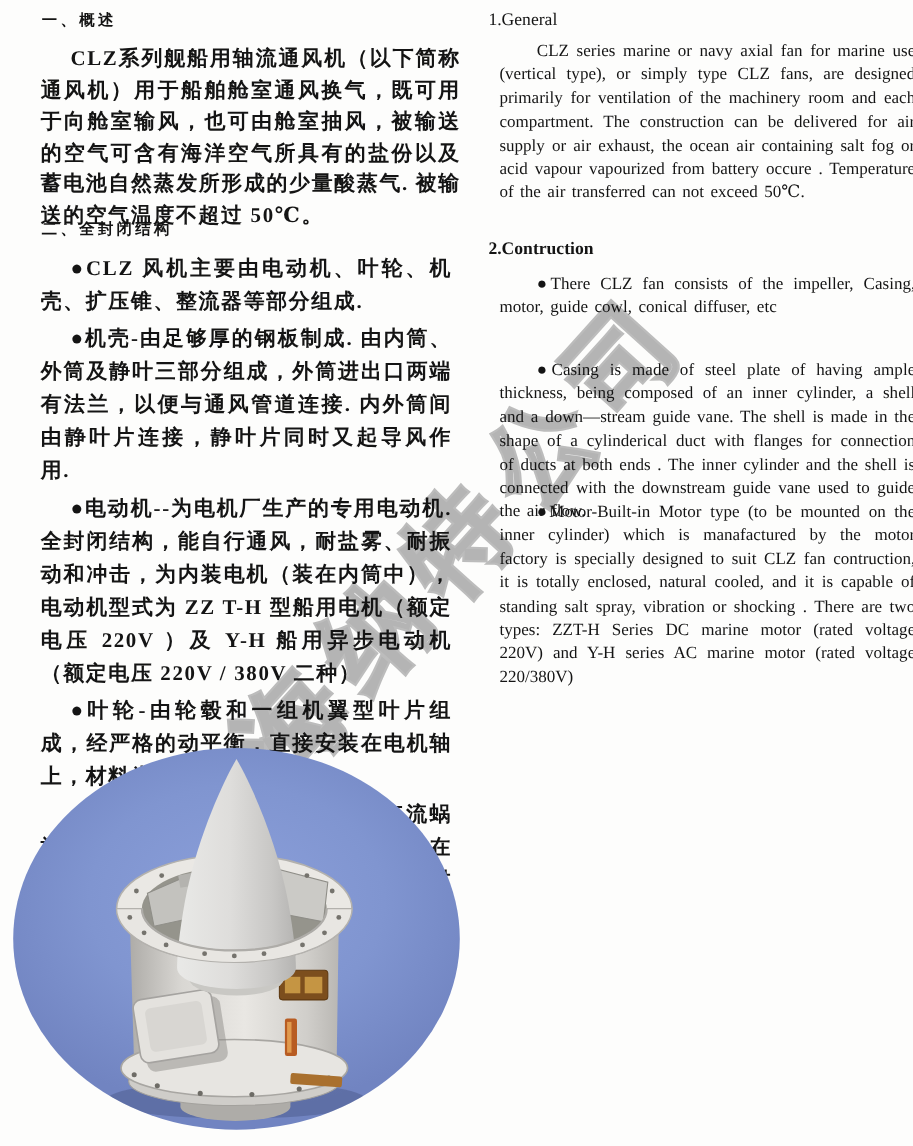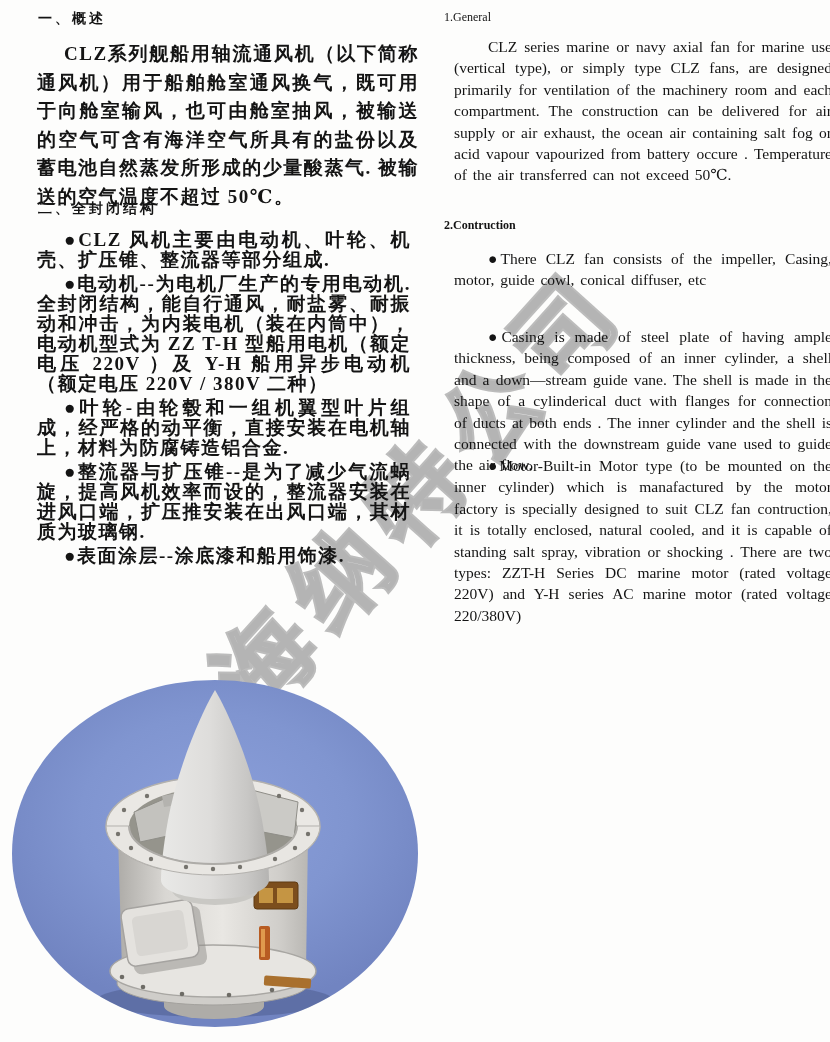--- a/index.html
+++ b/index.html
@@ -7,25 +7,25 @@
         font-family:"Liberation Serif","DejaVu Serif",serif;color:#141414;}
   
   #watermark{position:absolute;left:347px;top:570px;z-index:1;white-space:nowrap;
     transform:translate(-50%,-50%) rotate(-48deg);
     font-size:94px;font-weight:700;letter-spacing:18px;
     color:rgba(178,178,178,0.30);-webkit-text-stroke:4px rgba(148,148,148,0.62);
     font-family:"Liberation Serif",serif;}
   
   .zh{font-size:19px;line-height:28.5px;letter-spacing:1.5px;font-weight:600;
       text-align:justify;margin:4px;}
-  .zh-b{line-height:20px;}
+  .zh-b{line-height:30px;}
   .zh-h{font-size:14px;font-weight:800;letter-spacing:3px;margin:0;}
   
   .en{font-size:15.5px;line-height:21.4px;text-align:justify;margin:0;word-spacing:2px;}
-  .en-h{font-size:12px;font-weight:400;margin:0;}
+  .en-h{font-size:16px;font-weight:400;margin:0;}
   .abs{position:absolute;z-index:2;}
   .ind-zh{text-indent:27px;}
   .ind-en{text-indent:34px;margin-left:16px;}
   
   #photo{position:absolute;left:12px;top:680px;width:406px;height:347px;z-index:3;
      border-radius:50%;
      background:radial-gradient(ellipse 60% 55% at 50% 40%, #8b9fda 0%, #8095d0 55%, #7184c1 100%);
      overflow:hidden;}
   #photo svg{display:block;}
 </style>
@@ -37,20 +37,21 @@
   <div id="watermark">青岛海纳特公司</div>
 
   <h2 class="abs zh-h" style="left:38px;top:10px;">一、概述</h2>
 
   <p class="abs zh ind-zh" style="left:33px;top:36px;width:382px;">CLZ系列舰船用轴流通风机（以下简称通风机）用于船舶舱室通风换气，既可用于向舱室输风，也可由舱室抽风，被输送的空气可含有海洋空气所具有的盐份以及蓄电池自然蒸发所形成的少量酸蒸气. 被输送的空气温度不超过 50℃。</p>
 
   <h2 class="abs zh-h" style="left:38px;top:200px;">二、全封闭结构</h2>
 
   <div class="abs" style="left:33px;top:226px;width:382px;">
     <p class="zh zh-b ind-zh">●CLZ 风机主要由电动机、叶轮、机壳、扩压锥、整流器等部分组成.</p>
+    <p class="zh zh-b ind-zh">●机壳-由足够厚的钢板制成. 由内筒、外筒及静叶三部分组成，外筒进出口两端有法兰，以便与通风管道连接. 内外筒间由静叶片连接，静叶片同时又起导风作用.</p>
     <p class="zh zh-b ind-zh">●电动机--为电机厂生产的专用电动机. 全封闭结构，能自行通风，耐盐雾、耐振动和冲击，为内装电机（装在内筒中），电动机型式为 ZZ T-H 型船用电机（额定电压 220V ）及 Y-H 船用异步电动机（额定电压 220V / 380V 二种）</p>
     <p class="zh zh-b ind-zh">●叶轮-由轮毂和一组机翼型叶片组成，经严格的动平衡，直接安装在电机轴上，材料为防腐铸造铝合金.</p>
     <p class="zh zh-b ind-zh">●整流器与扩压锥--是为了减少气流蜗旋，提高风机效率而设的，整流器安装在进风口端，扩压推安装在出风口端，其材质为玻璃钢.</p>
     <p class="zh zh-b ind-zh">●表面涂层--涂底漆和船用饰漆.</p>
   </div>
 
   <h2 class="abs en-h" style="left:444px;top:10px;">1.General</h2>
 
   <p class="abs en ind-en" style="left:438px;top:36px;width:378px;">CLZ series marine or navy axial fan for marine  use (vertical type), or simply type CLZ fans, are designed primarily for ventilation of the machinery room and each compartment. The construction can be delivered for air supply or air exhaust, the ocean air containing salt fog or acid vapour vapourized from battery occure . Temperature of the air transferred can not exceed 50℃.</p>
 

